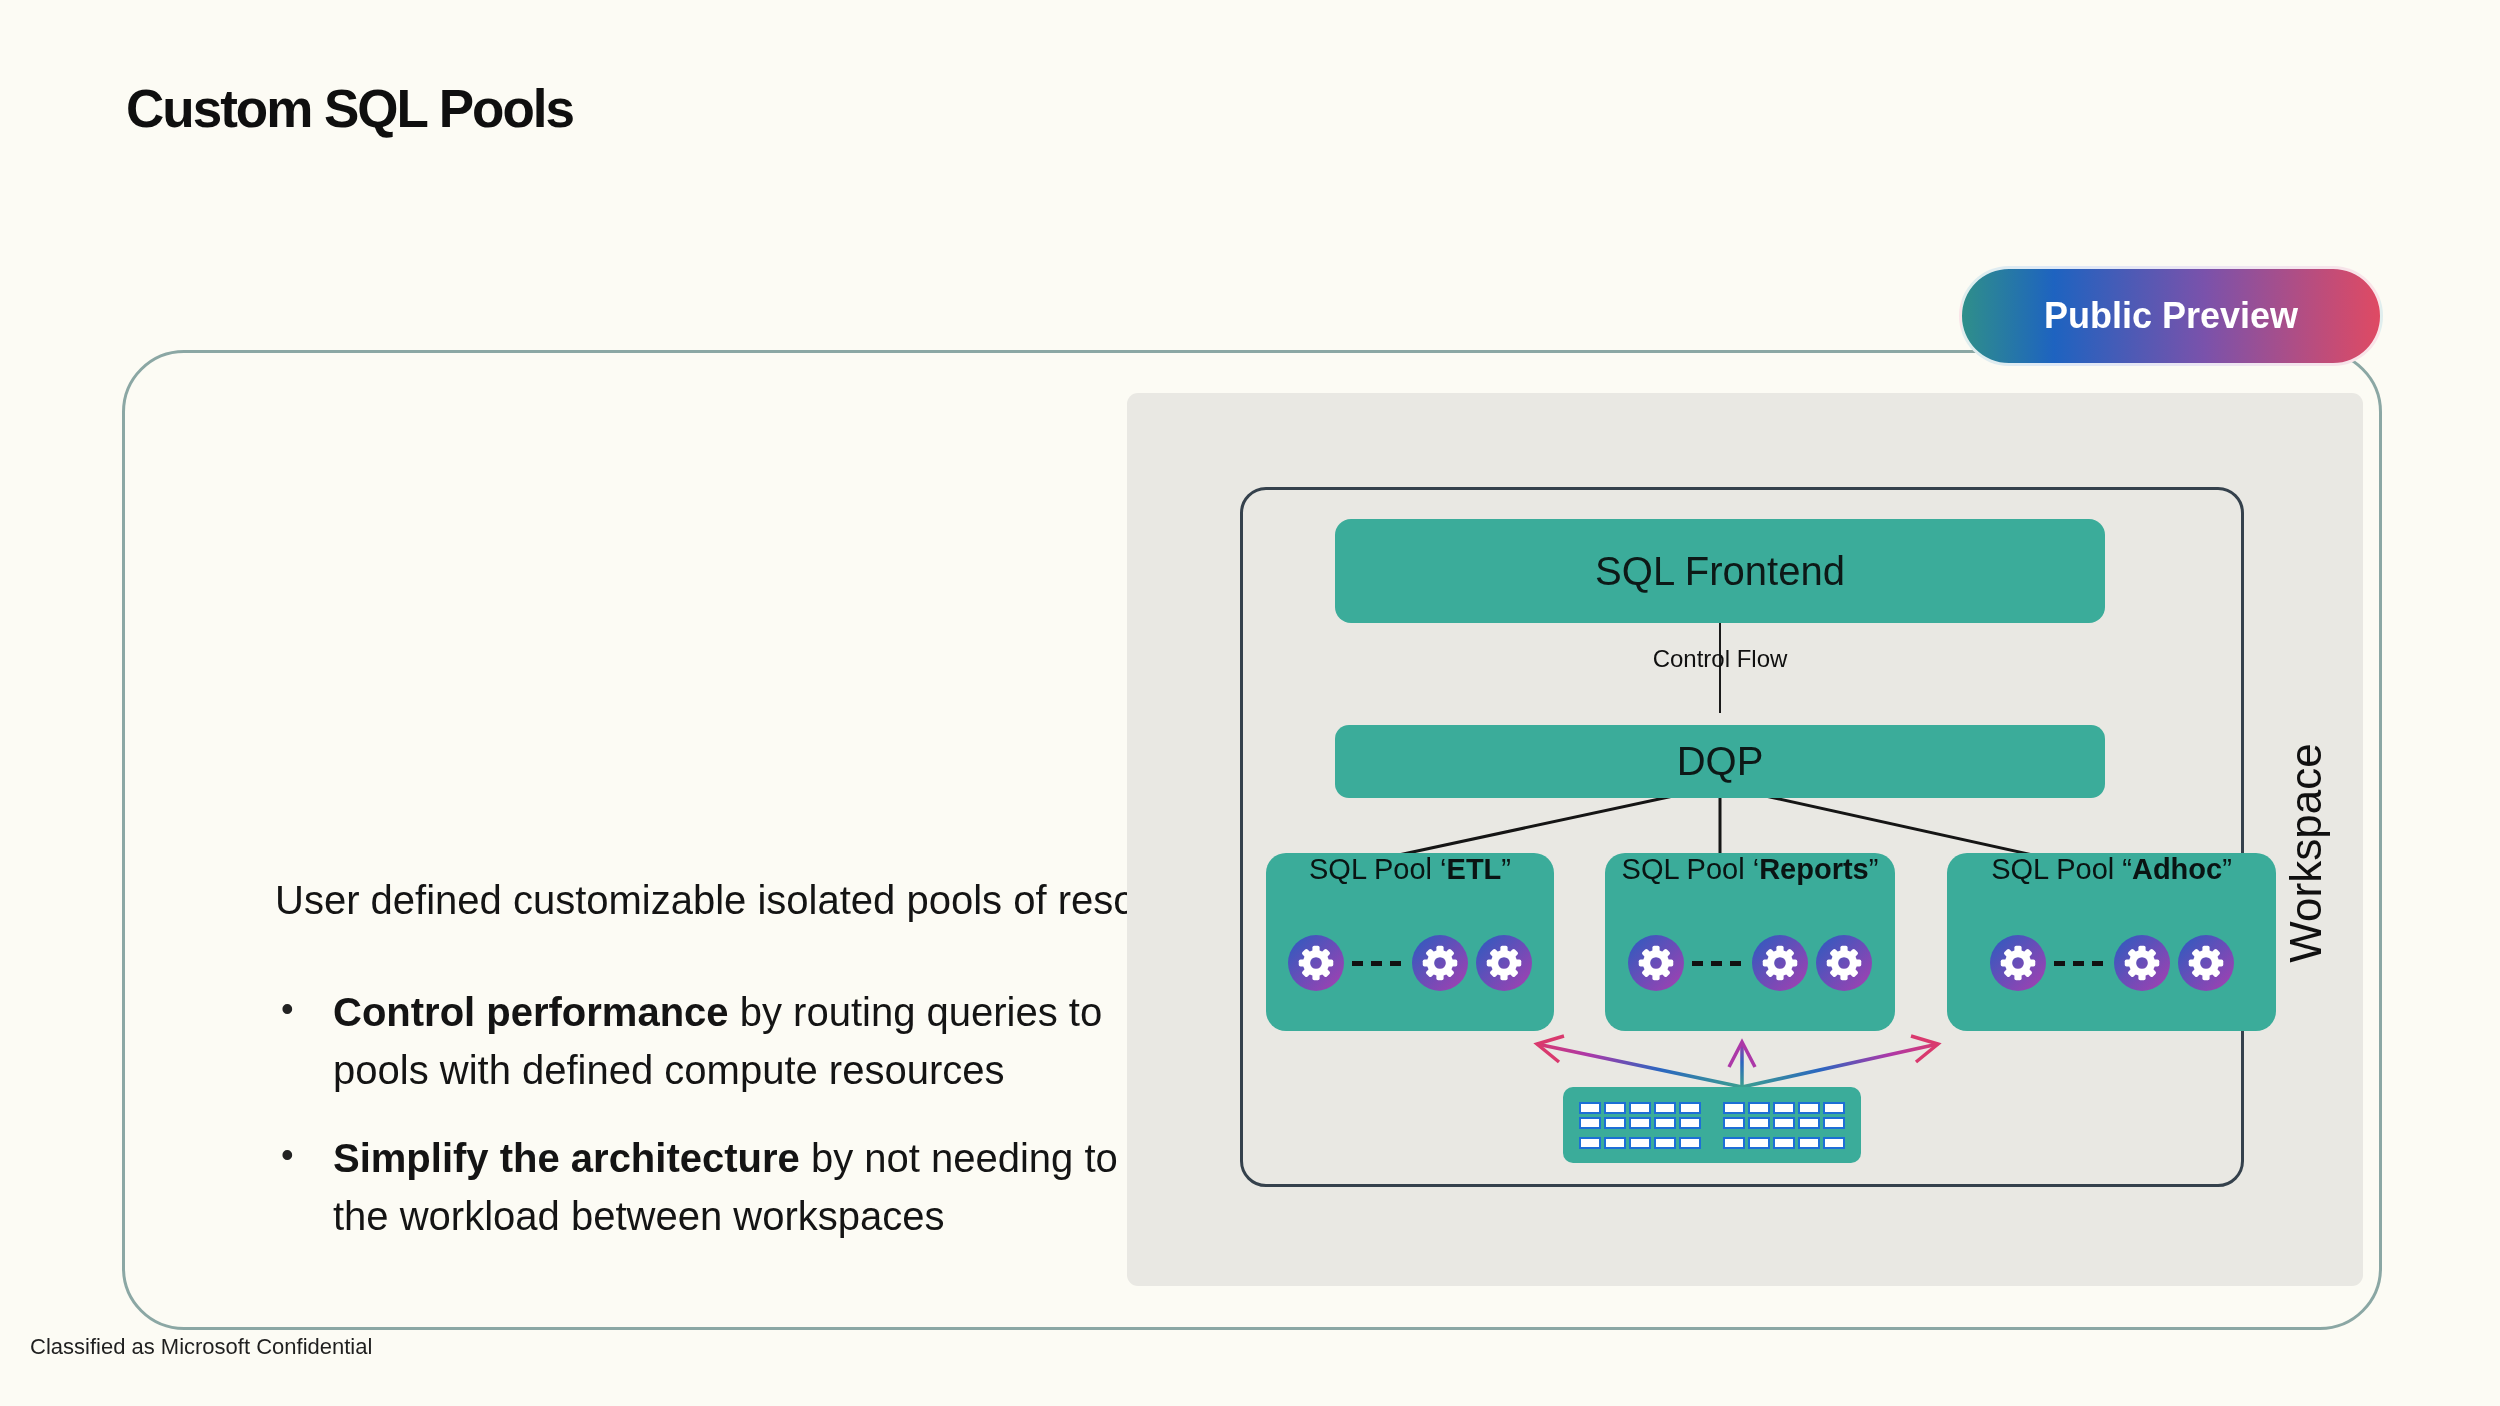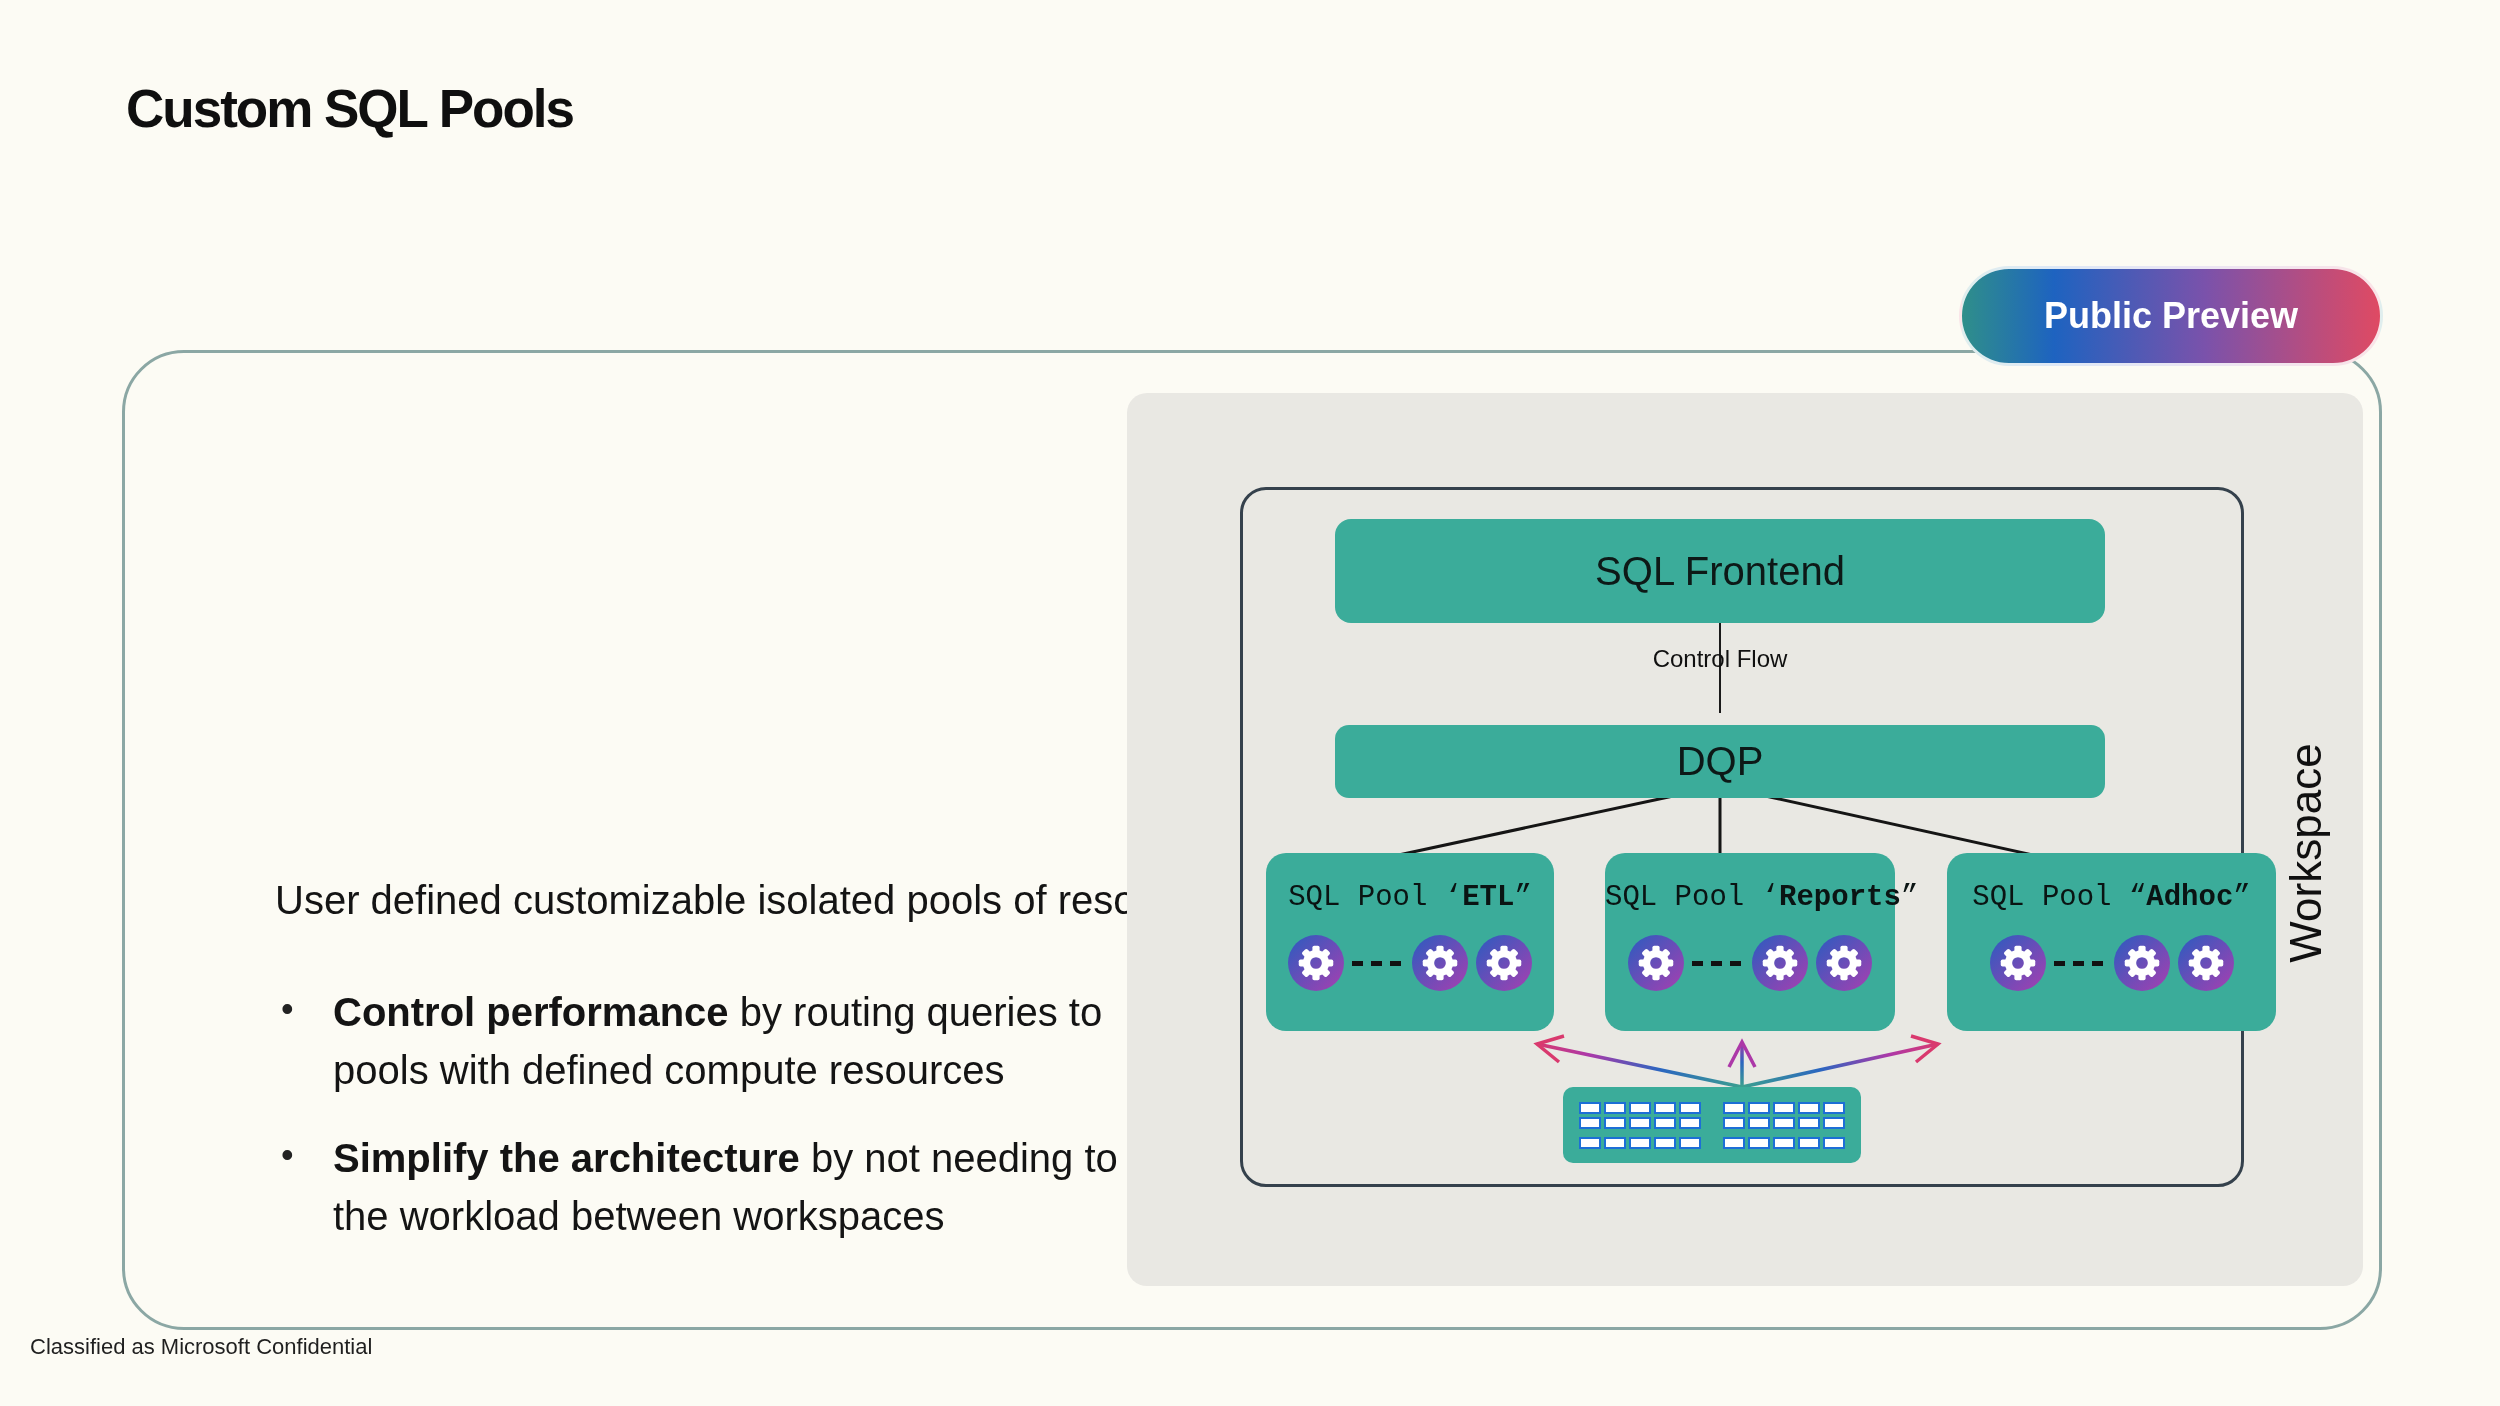--- a/index.html
+++ b/index.html
@@ -31,42 +31,42 @@
   .bullets li{
     position:relative;padding-left:58px;font-size:40px;line-height:1.45;margin-bottom:30px;
   }
   .bullets li::before{
     content:"\2022";position:absolute;left:6px;top:0;font-size:36px;color:#222;
   }
   .bold{font-weight:700;}
   
   .gray-panel{
     position:absolute;left:1127px;top:393px;width:1236px;height:893px;
-    background:var(--panel_bg);border-radius:20px;
+    background:var(--panel_bg);border-radius:11px;
   }
   .inner-box{
     position:absolute;left:113px;top:94px;width:1004px;height:700px;
     border:3px solid var(--inner_border);border-radius:26px;box-sizing:border-box;
   }
   .teal-box{
     position:absolute;background:var(--teal);display:flex;align-items:center;justify-content:center;
     color:#0d1917;
   }
   .frontend{left:208px;top:126px;width:770px;height:104px;border-radius:16px;font-size:40px;}
   .dqp{left:208px;top:332px;width:770px;height:73px;border-radius:14px;font-size:40px;}
   .cf-line{position:absolute;left:592px;top:230px;width:2px;height:90px;background:#1a1a1a;}
   .cf-label{
     position:absolute;left:443px;top:252px;width:300px;text-align:center;
     font-size:24px;color:#101010;z-index:2;
   }
   .fan-svg,.arrow-svg{position:absolute;left:0;top:0;pointer-events:none;}
   
   .pool{
     position:absolute;top:460px;height:178px;border-radius:20px;background:var(--teal);
-    box-sizing:border-box;padding-top:28px;font-family:Liberation Mono, monospace;
+    box-sizing:border-box;padding-top:0;
   }
   .pool-etl{left:139px;width:288px;}
   .pool-reports{left:478px;width:290px;}
   .pool-adhoc{left:820px;width:329px;}
   .pool-label{text-align:center;font-size:29px;color:#0a1413;white-space:nowrap;}
   .gear-row{
     position:absolute;left:0;right:0;top:82px;display:flex;align-items:center;justify-content:center;gap:8px;
   }
   .gear-circle{
     width:56px;height:56px;border-radius:50%;flex:0 0 auto;

